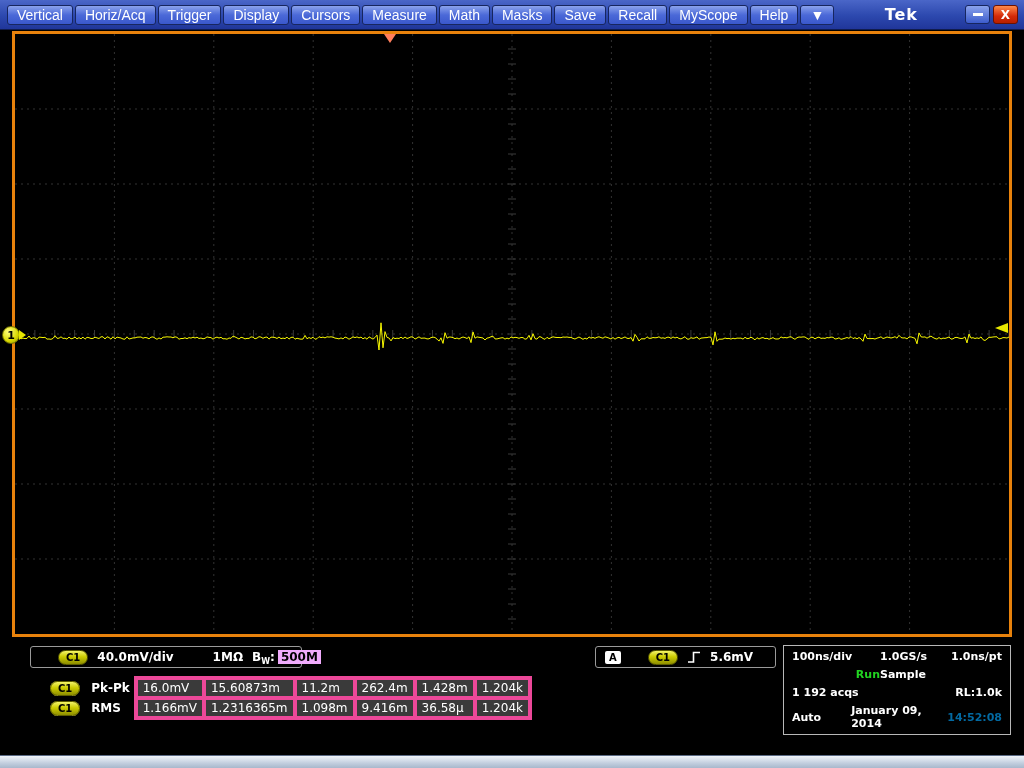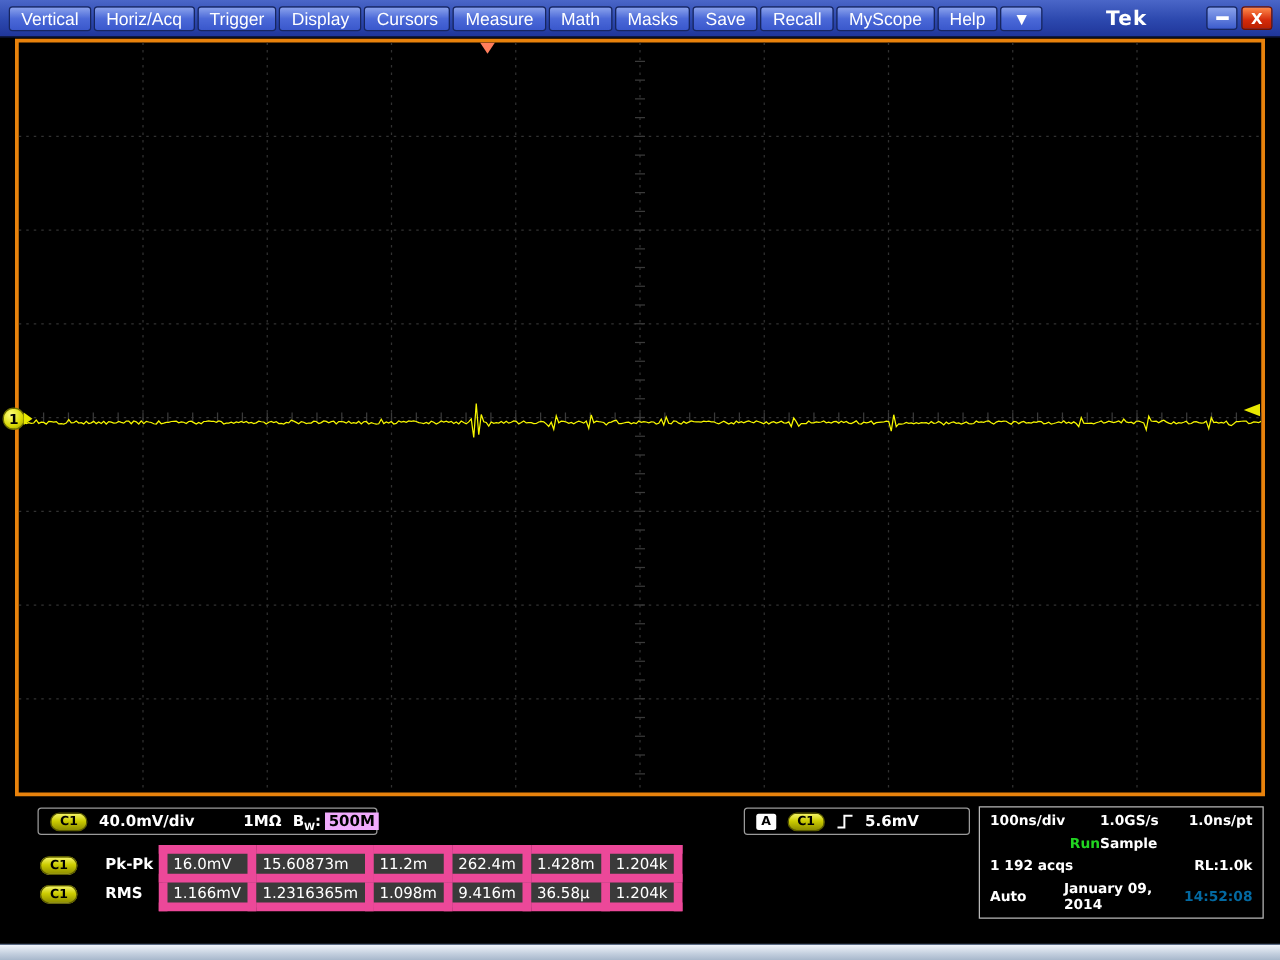--- a/index.html
+++ b/index.html
@@ -51,21 +51,21 @@
   .readout-box{
     position:absolute;box-sizing:border-box;background:#000;border:1px solid #9a9a9a;
     border-radius:3px;display:flex;align-items:center;gap:9px;padding:0 9px;
     color:#fff;font-size:12px;font-weight:bold;
   }
   #channel-readout{left:30px;top:646px;width:272px;height:22px;}
   #trigger-readout{left:595px;top:646px;width:181px;height:22px;}
   .ch-badge{
     background:linear-gradient(#f4f468,#cccc00 45%,#8e8e00);
     color:#000;font-size:10px;font-weight:bold;border-radius:8px;
-    padding:1px 7px;border:1px solid #5c5c00;line-height:11px;
+    padding:1px 7px;border:1px solid #5c5c00;line-height:11px;margin-left:18px;
   }
   .bw-group{display:flex;align-items:baseline;font-weight:bold;}
   .bw-sub{font-size:8px;position:relative;top:3px;}
   .bw-value{background:#f0abfc;color:#000;padding:0 3px;margin-left:3px;}
   .a-badge{
     background:#fff;color:#000;font-size:10px;font-weight:bold;
     padding:1px 4px;border-radius:2px;line-height:11px;
   }
   
   #acq-panel{
@@ -81,29 +81,29 @@
   .date-txt{margin-left:14px;}
   
   #meas-table{
     position:absolute;left:28px;top:676px;border-collapse:collapse;
     color:#fff;font-size:12px;
   }
   #meas-table th{
     font-weight:bold;border:none;padding:2px 4px;text-align:center;white-space:nowrap;
   }
   #meas-table td.cell{
-    border:7px solid #ec4899;background:#3a3a3a;padding:1px 5px;white-space:nowrap;
+    border:4px solid #ec4899;background:#3a3a3a;padding:1px 5px;white-space:nowrap;
   }
   #meas-table td.label-cell{
     border:none;background:transparent;padding:1px 4px;white-space:nowrap;
   }
   #meas-table td.info-cell{border:none;background:transparent;}
   .w-label{width:92px;} .w-val{width:66px;} .w-mean{width:80px;} .w-min{width:62px;}
   .w-max{width:62px;} .w-std{width:66px;} .w-count{width:54px;} .w-info{width:40px;}
-  .row-name{font-weight:bold;margin-left:18px;}
+  .row-name{font-weight:bold;margin-left:7px;}
   
   .taskbar-strip{
     position:absolute;left:0;bottom:0;width:1024px;height:13px;
     background:linear-gradient(#f0f4fa,#c2cede 60%,#a8b8cc);
     border-top:1px solid #5a6a84;box-sizing:border-box;
   }
 </style>
 </head>
 <body>
 

